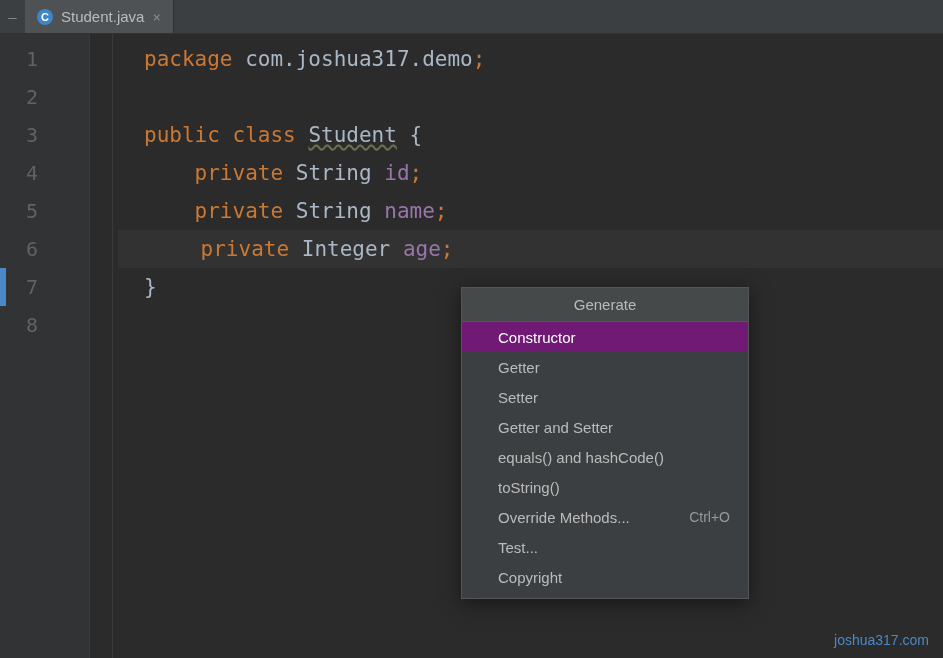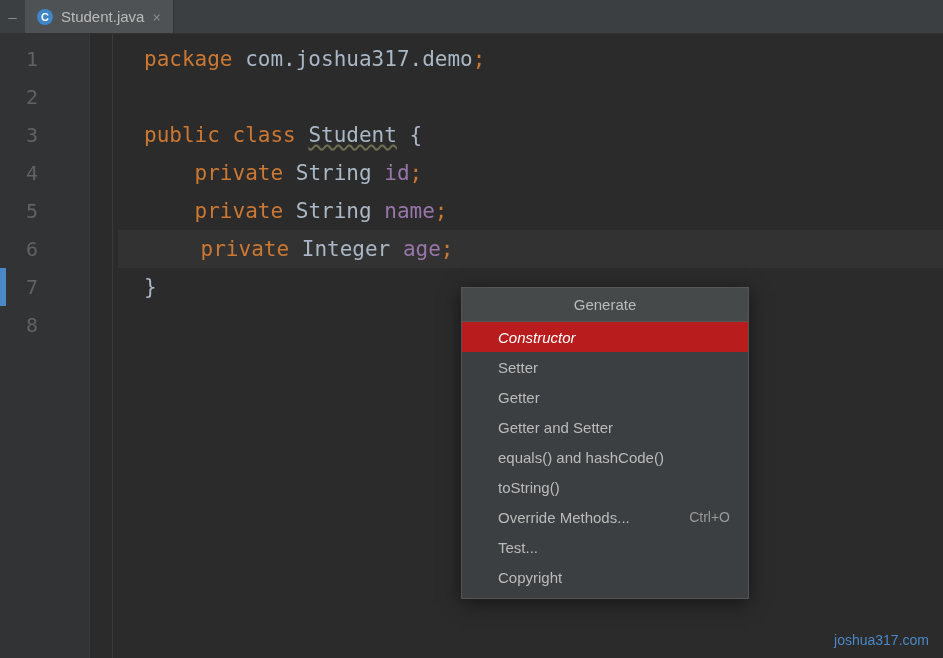--- a/index.html
+++ b/index.html
@@ -136,23 +136,22 @@
     height: 30px;
     display:flex;
     align-items:center;
     justify-content:space-between;
     padding: 0 18px 0 36px;
     color: #bbbbbb;
     font-size: 15px;
     cursor: pointer;
   }
   .popup-item.selected {
-    background: #b91c1c;
+    background: #701a75;
     color: #ffffff;
-    font-style: italic;
   }
   .popup-item .shortcut {
     color: #999999;
     font-size: 14px;
   }
   .popup-item.selected .shortcut { color:#dde; }
   .popup-list { padding-bottom:6px; }
   .watermark {
     position: absolute;
     right: 14px;
@@ -209,25 +208,25 @@
 <div class="vline"></div>
 
 <div class="popup">
   <div class="popup-title">Generate</div>
   <div class="popup-list">
     <div class="popup-item selected">
       <span>Constructor</span>
       <span class="shortcut"></span>
     </div>
     <div class="popup-item">
+      <span>Getter</span>
+      <span class="shortcut"></span>
+    </div>
+    <div class="popup-item">
       <span>Setter</span>
-      <span class="shortcut"></span>
-    </div>
-    <div class="popup-item">
-      <span>Getter</span>
       <span class="shortcut"></span>
     </div>
     <div class="popup-item">
       <span>Getter and Setter</span>
       <span class="shortcut"></span>
     </div>
     <div class="popup-item">
       <span>equals() and hashCode()</span>
       <span class="shortcut"></span>
     </div>

